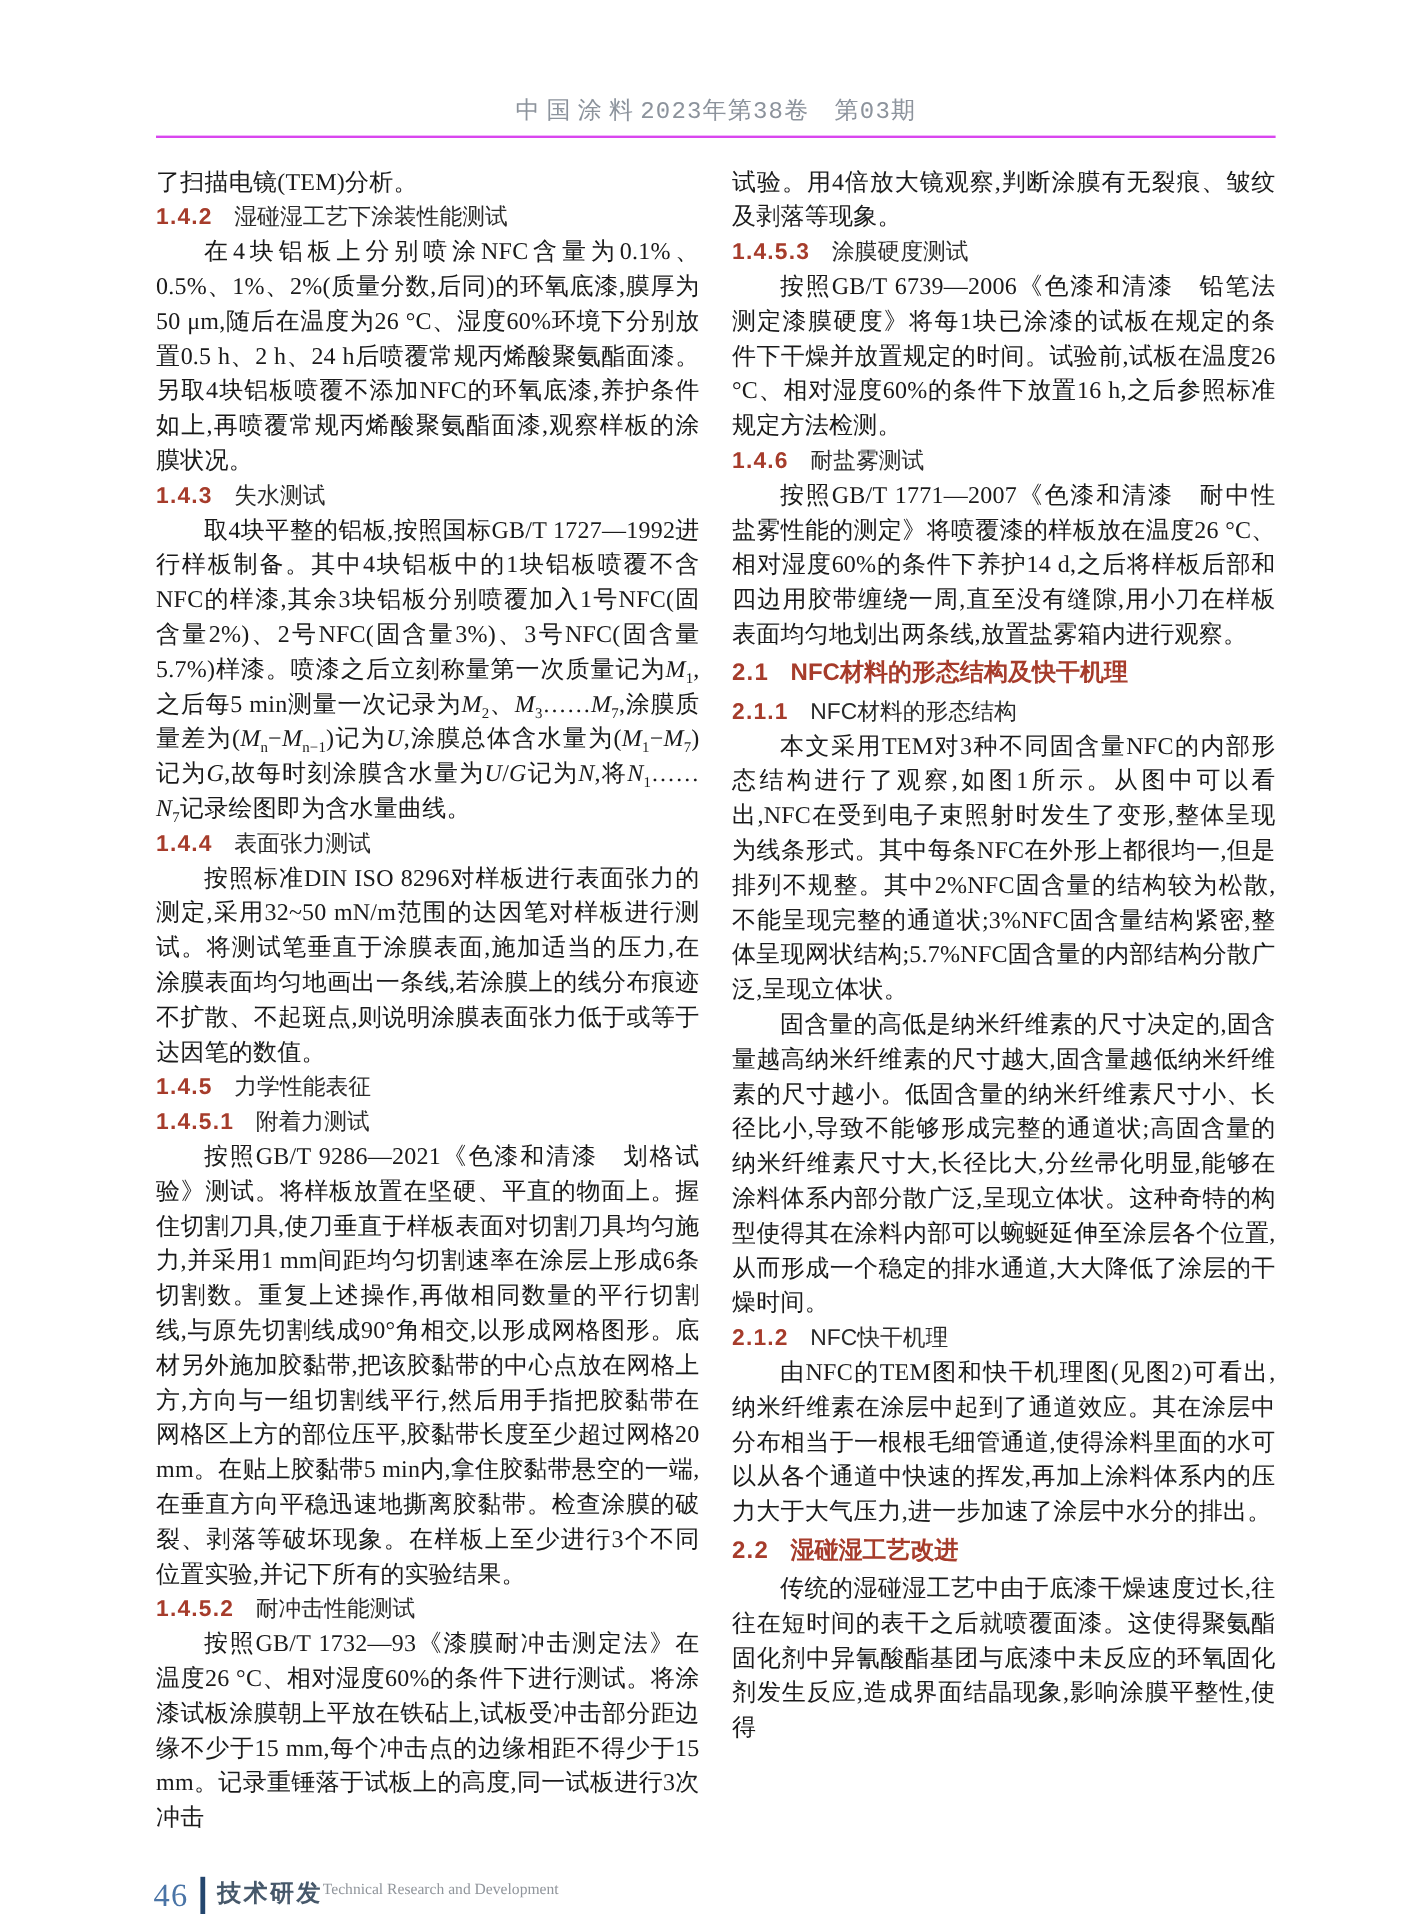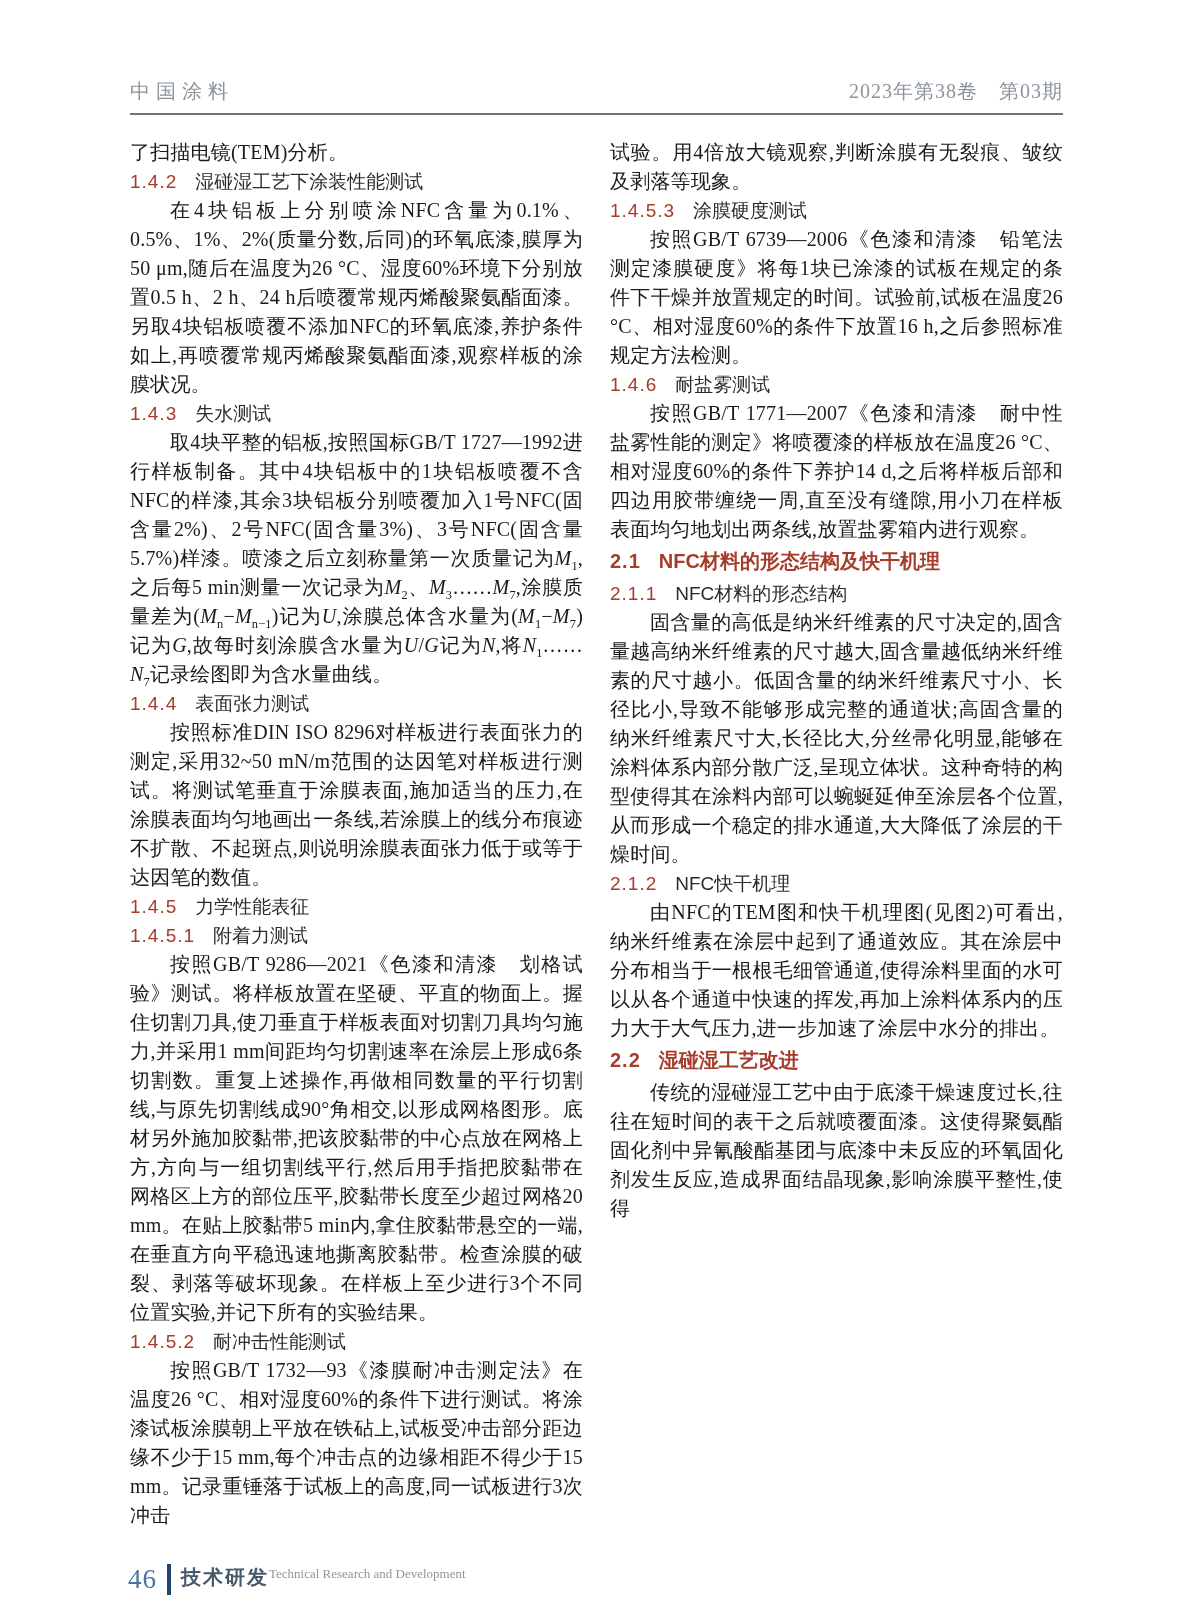--- a/index.html
+++ b/index.html
@@ -8,24 +8,24 @@
     width:1187px;height:1600px;
     background:#ffffff;
     margin:0 auto;
     overflow:hidden;
     font-family:"Liberation Serif","DejaVu Serif",serif;
     color:#1a1a1a;
   }
   
   .header{
     position:absolute;left:130px;right:124px;top:78px;
-    display:flex;justify-content:space-between;align-items:flex-end;
+    display:flex;justify-content:center;align-items:flex-end;
     padding-bottom:8px;
-    border-bottom:2px solid #737373;
-    font-family:Liberation Serif, serif;
+    border-bottom:2px solid #d946ef;
+    font-family:Liberation Mono, monospace;
   }
   .journal-name{font-size:20px;color:var(--muted);letter-spacing:6px;}
   .issue-info{font-size:20px;color:var(--muted);letter-spacing:1px;}
   
   .columns{
     position:absolute;left:130px;top:138px;width:933px;
     display:flex;gap:27px;
   }
   .col{width:453px;}
   .body-p{
@@ -36,21 +36,21 @@
     letter-spacing:0.2px;
   }
   .body-p.cont{text-indent:0;}
   .body-p sub{font-size:0.62em;line-height:0;}
   .body-p i{font-family:"Liberation Serif","DejaVu Serif",serif;}
   .h3{
     font-family:"Liberation Sans","DejaVu Sans",sans-serif;
     font-size:19px;line-height:29px;
     color:#2b2b2b;
   }
-  .h3 .num{color:var(--accent);font-weight:normal;margin-right:18px;letter-spacing:1px;}
+  .h3 .num{color:var(--accent);font-weight:bold;margin-right:18px;letter-spacing:1px;}
   .h1{
     font-family:"Liberation Sans","DejaVu Sans",sans-serif;
     font-size:29px;font-weight:bold;color:var(--accent-dark);
     line-height:34px;margin:14px 0 10px;
   }
   .h1 .num{margin-right:26px;}
   .h2{
     font-family:"Liberation Sans","DejaVu Sans",sans-serif;
     font-size:20px;font-weight:bold;color:var(--accent);
     line-height:30px;margin:2px 0 3px;
@@ -104,20 +104,21 @@
         <p class="body-p">按照GB/T 1732—93《漆膜耐冲击测定法》在温度26 °C、相对湿度60%的条件下进行测试。将涂漆试板涂膜朝上平放在铁砧上,试板受冲击部分距边缘不少于15 mm,每个冲击点的边缘相距不得少于15 mm。记录重锤落于试板上的高度,同一试板进行3次冲击</p>
       </div>
     <div class="col">
         <p class="body-p cont">试验。用4倍放大镜观察,判断涂膜有无裂痕、皱纹及剥落等现象。</p>
         <div class="h3"><span class="num">1.4.5.3</span><span class="title">涂膜硬度测试</span></div>
         <p class="body-p">按照GB/T 6739—2006《色漆和清漆　铅笔法测定漆膜硬度》将每1块已涂漆的试板在规定的条件下干燥并放置规定的时间。试验前,试板在温度26 °C、相对湿度60%的条件下放置16 h,之后参照标准规定方法检测。</p>
         <div class="h3"><span class="num">1.4.6</span><span class="title">耐盐雾测试</span></div>
         <p class="body-p">按照GB/T 1771—2007《色漆和清漆　耐中性盐雾性能的测定》将喷覆漆的样板放在温度26 °C、相对湿度60%的条件下养护14 d,之后将样板后部和四边用胶带缠绕一周,直至没有缝隙,用小刀在样板表面均匀地划出两条线,放置盐雾箱内进行观察。</p>
         <div class="h2"><span class="num">2.1</span><span class="title">NFC材料的形态结构及快干机理</span></div>
         <div class="h3"><span class="num">2.1.1</span><span class="title">NFC材料的形态结构</span></div>
+        <p class="body-p">本文采用TEM对3种不同固含量NFC的内部形态结构进行了观察,如图1所示。从图中可以看出,NFC在受到电子束照射时发生了变形,整体呈现为线条形式。其中每条NFC在外形上都很均一,但是排列不规整。其中2%NFC固含量的结构较为松散,不能呈现完整的通道状;3%NFC固含量结构紧密,整体呈现网状结构;5.7%NFC固含量的内部结构分散广泛,呈现立体状。</p>
         <p class="body-p">固含量的高低是纳米纤维素的尺寸决定的,固含量越高纳米纤维素的尺寸越大,固含量越低纳米纤维素的尺寸越小。低固含量的纳米纤维素尺寸小、长径比小,导致不能够形成完整的通道状;高固含量的纳米纤维素尺寸大,长径比大,分丝帚化明显,能够在涂料体系内部分散广泛,呈现立体状。这种奇特的构型使得其在涂料内部可以蜿蜒延伸至涂层各个位置,从而形成一个稳定的排水通道,大大降低了涂层的干燥时间。</p>
         <div class="h3"><span class="num">2.1.2</span><span class="title">NFC快干机理</span></div>
         <p class="body-p">由NFC的TEM图和快干机理图(见图2)可看出,纳米纤维素在涂层中起到了通道效应。其在涂层中分布相当于一根根毛细管通道,使得涂料里面的水可以从各个通道中快速的挥发,再加上涂料体系内的压力大于大气压力,进一步加速了涂层中水分的排出。</p>
         <div class="h2"><span class="num">2.2</span><span class="title">湿碰湿工艺改进</span></div>
         <p class="body-p">传统的湿碰湿工艺中由于底漆干燥速度过长,往往在短时间的表干之后就喷覆面漆。这使得聚氨酯固化剂中异氰酸酯基团与底漆中未反应的环氧固化剂发生反应,造成界面结晶现象,影响涂膜平整性,使得</p>
       </div>
   </div>
 
   <div class="footer">
     <span class="page-number">46</span>

